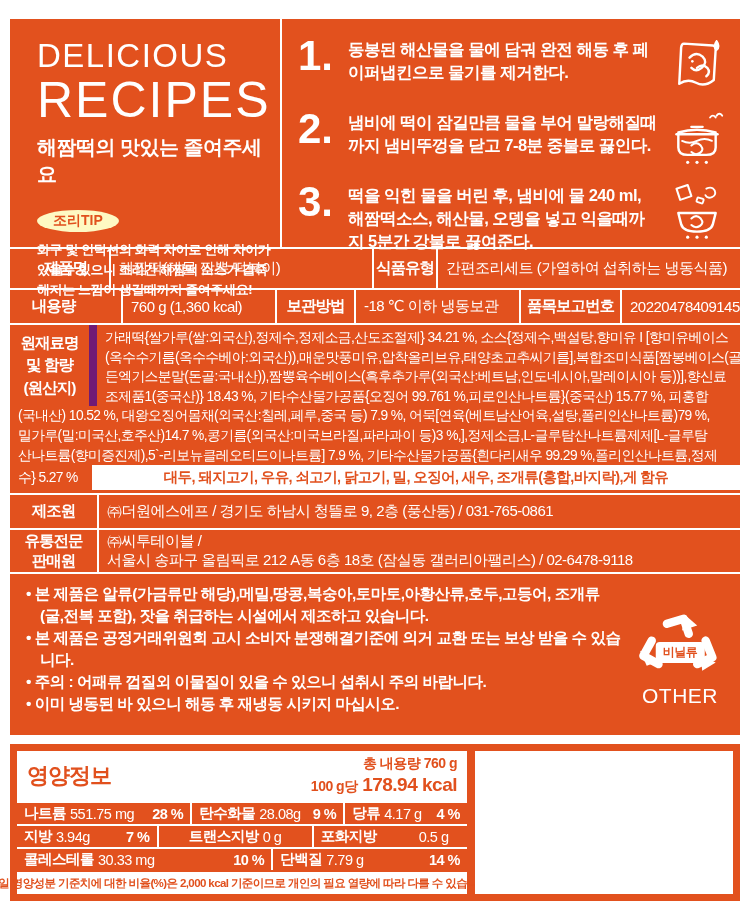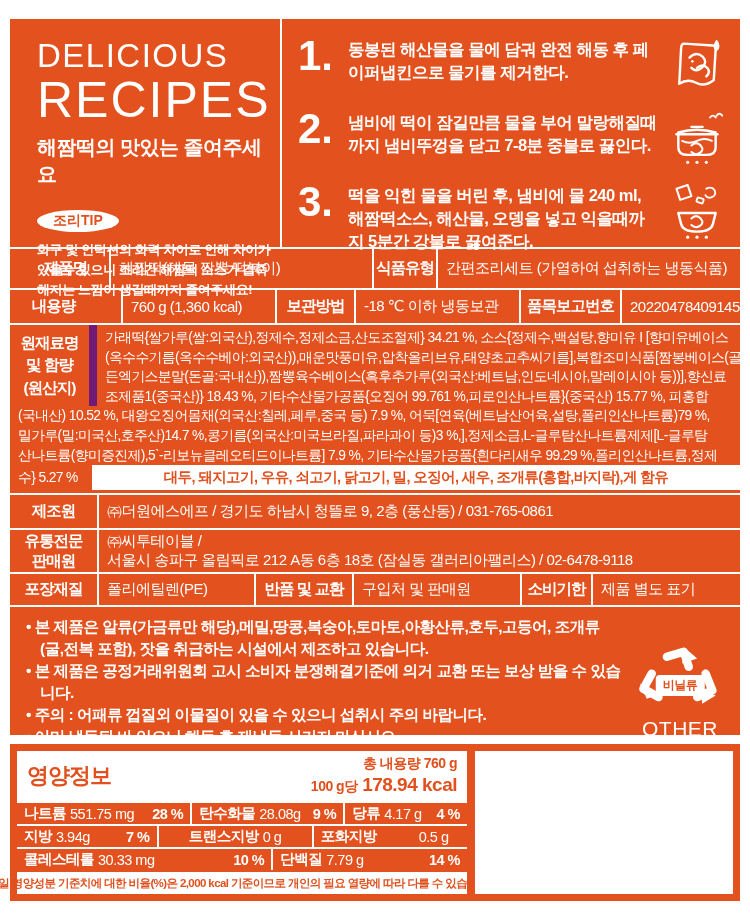--- a/index.html
+++ b/index.html
@@ -8,21 +8,21 @@
 
   
   .main-block{position:absolute;left:10px;top:19px;width:730px;height:716px;background:#e2511e;color:#fff;overflow:hidden;}
 
   
   .header{height:228px;display:flex;}
   .header-left{width:272px;border-right:2px solid #fff;padding:20px 0 0 27px;box-sizing:border-box;}
   .brand1{font-size:33px;letter-spacing:1.5px;line-height:1.05;}
   .brand2{font-size:50px;letter-spacing:2px;line-height:1.05;}
   .subtitle{font-size:20px;font-weight:bold;margin-top:8px;letter-spacing:-0.5px;}
-  .tip-badge{display:inline-block;background:#ffffff;color:#e1501d;font-size:14px;font-weight:bold;padding:2px 16px;border-radius:50%;margin-top:22px;}
+  .tip-badge{display:inline-block;background:#fef9c3;color:#e1501d;font-size:14px;font-weight:bold;padding:2px 16px;border-radius:50%;margin-top:22px;}
   .tip-text{margin-top:8px;font-size:13px;font-weight:bold;line-height:1.55;width:238px;letter-spacing:-0.4px;}
   .header-right{flex:1;padding:16px 12px 0 16px;box-sizing:border-box;}
   .step{display:flex;margin-bottom:13px;}
   .step-num{width:50px;font-size:42px;font-weight:bold;line-height:1;flex:0 0 50px;}
   .step-text{flex:1;font-size:16.5px;font-weight:bold;line-height:1.38;letter-spacing:-0.5px;padding-top:3px;padding-right:6px;}
   .step-icon{flex:0 0 62px;display:flex;align-items:flex-start;justify-content:center;padding-top:2px;}
 
   
   .t-row{display:flex;border-top:2px solid #fff;box-sizing:border-box;align-items:stretch;}
   .t-cell{box-sizing:border-box;display:flex;align-items:center;padding:0 8px;overflow:hidden;white-space:nowrap;}
@@ -193,28 +193,20 @@
         <div>판매원</div>
       </div>
       <div class="t-cell" style="flex:1;padding:0;">
         <div class="dist-val">
           <div class="dist-line">㈜씨투테이블 /</div>
           <div class="dist-line">서울시 송파구 올림픽로 212 A동 6층 18호 (잠실동 갤러리아팰리스) / 02-6478-9118</div>
         </div>
       </div>
     </div>
 
-    <div class="t-row h33">
-      <div class="t-cell t-label" style="width:87px;flex:0 0 87px;">포장재질</div>
-      <div class="t-cell t-val" style="width:157px;flex:0 0 157px;">폴리에틸렌(PE)</div>
-      <div class="t-cell t-label" style="width:98px;flex:0 0 98px;">반품 및 교환</div>
-      <div class="t-cell t-val" style="width:168px;flex:0 0 168px;">구입처 및 판매원</div>
-      <div class="t-cell t-label" style="width:71px;flex:0 0 71px;">소비기한</div>
-      <div class="t-cell t-val" style="flex:1;">제품 별도 표기</div>
-    </div>
 
     <div class="notes">
       <div class="bullet">본 제품은 알류(가금류만 해당),메밀,땅콩,복숭아,토마토,아황산류,호두,고등어, 조개류(굴,전복 포함), 잣을 취급하는 시설에서 제조하고 있습니다.</div>
       <div class="bullet">본 제품은 공정거래위원회 고시 소비자 분쟁해결기준에 의거 교환 또는 보상 받을 수 있습니다.</div>
       <div class="bullet">주의 : 어패류 껍질외 이물질이 있을 수 있으니 섭취시 주의 바랍니다.</div>
       <div class="bullet">이미 냉동된 바 있으니 해동 후 재냉동 시키지 마십시오.</div>
 
       <div class="recycle-wrap">
         <svg width="86" height="74" viewBox="0 0 100 88">
           <g stroke="#ffffff" fill="none" stroke-width="10" stroke-linecap="round" stroke-linejoin="round">

